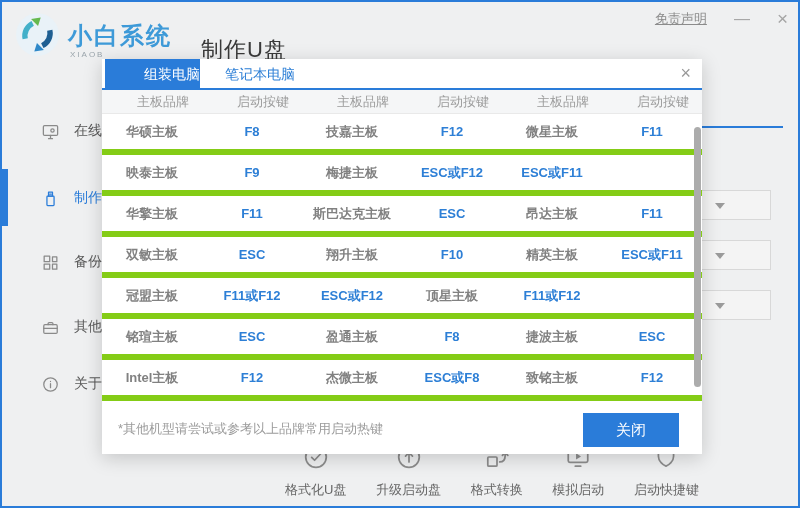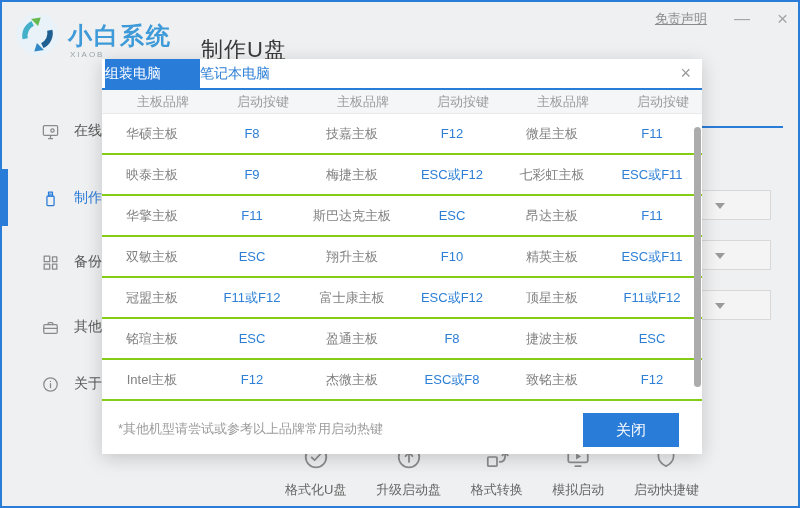--- a/index.html
+++ b/index.html
@@ -51,29 +51,29 @@
   .bb-item .lbl{font-size:13px;color:#666;white-space:nowrap;}
 
   .ic svg{width:100%;height:100%;fill:none;stroke:currentColor;stroke-width:1.6;
     stroke-linecap:round;stroke-linejoin:round;}
 
   
   .modal{position:absolute;left:100px;top:57px;width:600px;height:395px;background:#fff;
     box-shadow:0 4px 18px rgba(0,0,0,.18);z-index:30;}
   .mtabs{position:relative;height:31px;border-bottom:2px solid var(--accent);
     display:flex;padding-left:3px;}
-  .mtab{width:95px;line-height:30px;text-align:left;font-size:14px;
-    color:var(--key);cursor:pointer;font-family:Liberation Serif, serif;}
+  .mtab{width:95px;line-height:30px;text-align:right;font-size:14px;
+    color:var(--key);cursor:pointer;}
   .mtab.active{background:var(--accent);color:#fff;}
   .mclose{position:absolute;right:11px;top:4px;font-size:18px;color:#999;cursor:pointer;}
   .thead{height:24px;background:#f5f6f7;border-bottom:1px solid #e9e9e9;
     display:grid;grid-template-columns:repeat(6,100px);align-items:center;}
   .thead .th{text-align:center;font-size:13px;color:#9b9b9b;padding-left:22px;}
   .tbody .tr{display:grid;grid-template-columns:repeat(6,100px);align-items:center;
-    height:41px;border-bottom:2px solid #84cc16;}
+    height:41px;border-bottom:6px solid #84cc16;font-weight:bold;}
   .td{text-align:center;font-size:13px;white-space:nowrap;}
   .td.brand{color:#818181;}
   .td.key{color:var(--key);}
   .scroll-thumb{position:absolute;right:1px;top:68px;width:7px;height:260px;
     background:#acacac;border-radius:4px;cursor:pointer;}
   .mfooter{position:absolute;left:0;bottom:0;width:100%;height:53px;}
   .mfooter .note{position:absolute;left:16px;top:19px;font-size:13px;color:#9b9b9b;}
   .close-btn{position:absolute;right:23px;bottom:7px;width:96px;height:34px;
     background:var(--accent);color:#ffffff;font-size:15px;border:none;cursor:pointer;
     font-family:inherit;}
@@ -216,21 +216,20 @@
           <div class="td brand">技嘉主板</div>
           <div class="td key">F12</div>
           <div class="td brand">微星主板</div>
           <div class="td key">F11</div>
         </div>
         <div class="tr">
           <div class="td brand">映泰主板</div>
           <div class="td key">F9</div>
           <div class="td brand">梅捷主板</div>
           <div class="td key">ESC或F12</div>
-          <div class="td brand">七彩虹主板</div>
           <div class="td key">ESC或F11</div>
         </div>
         <div class="tr">
           <div class="td brand">华擎主板</div>
           <div class="td key">F11</div>
           <div class="td brand">斯巴达克主板</div>
           <div class="td key">ESC</div>
           <div class="td brand">昂达主板</div>
           <div class="td key">F11</div>
         </div>
@@ -238,21 +237,20 @@
           <div class="td brand">双敏主板</div>
           <div class="td key">ESC</div>
           <div class="td brand">翔升主板</div>
           <div class="td key">F10</div>
           <div class="td brand">精英主板</div>
           <div class="td key">ESC或F11</div>
         </div>
         <div class="tr">
           <div class="td brand">冠盟主板</div>
           <div class="td key">F11或F12</div>
-          <div class="td brand">富士康主板</div>
           <div class="td key">ESC或F12</div>
           <div class="td brand">顶星主板</div>
           <div class="td key">F11或F12</div>
         </div>
         <div class="tr">
           <div class="td brand">铭瑄主板</div>
           <div class="td key">ESC</div>
           <div class="td brand">盈通主板</div>
           <div class="td key">F8</div>
           <div class="td brand">捷波主板</div>

